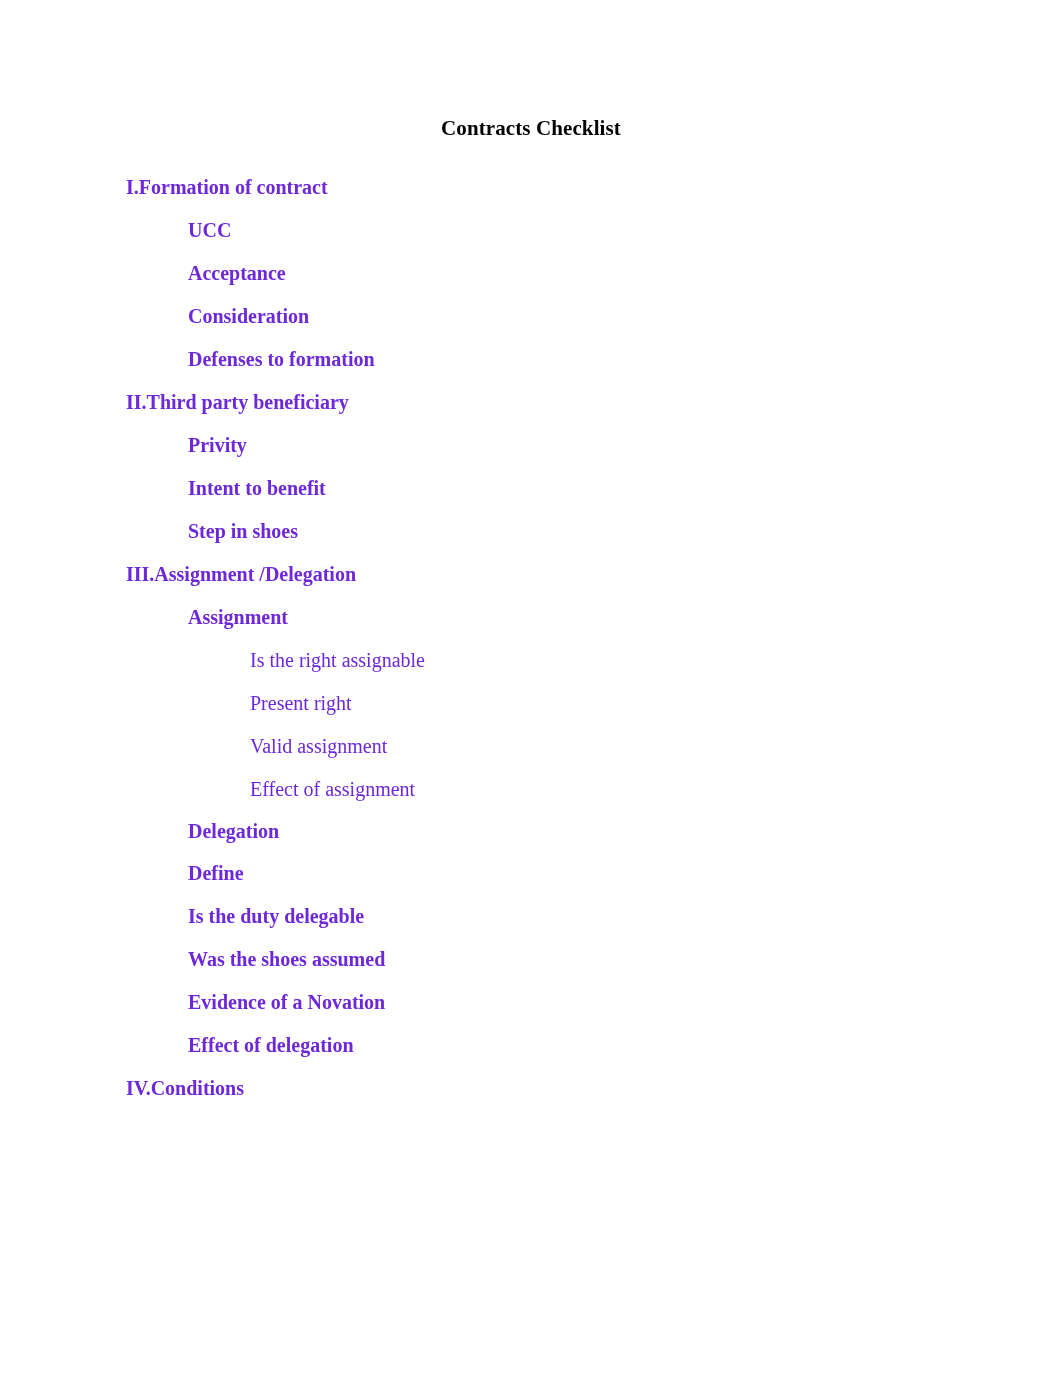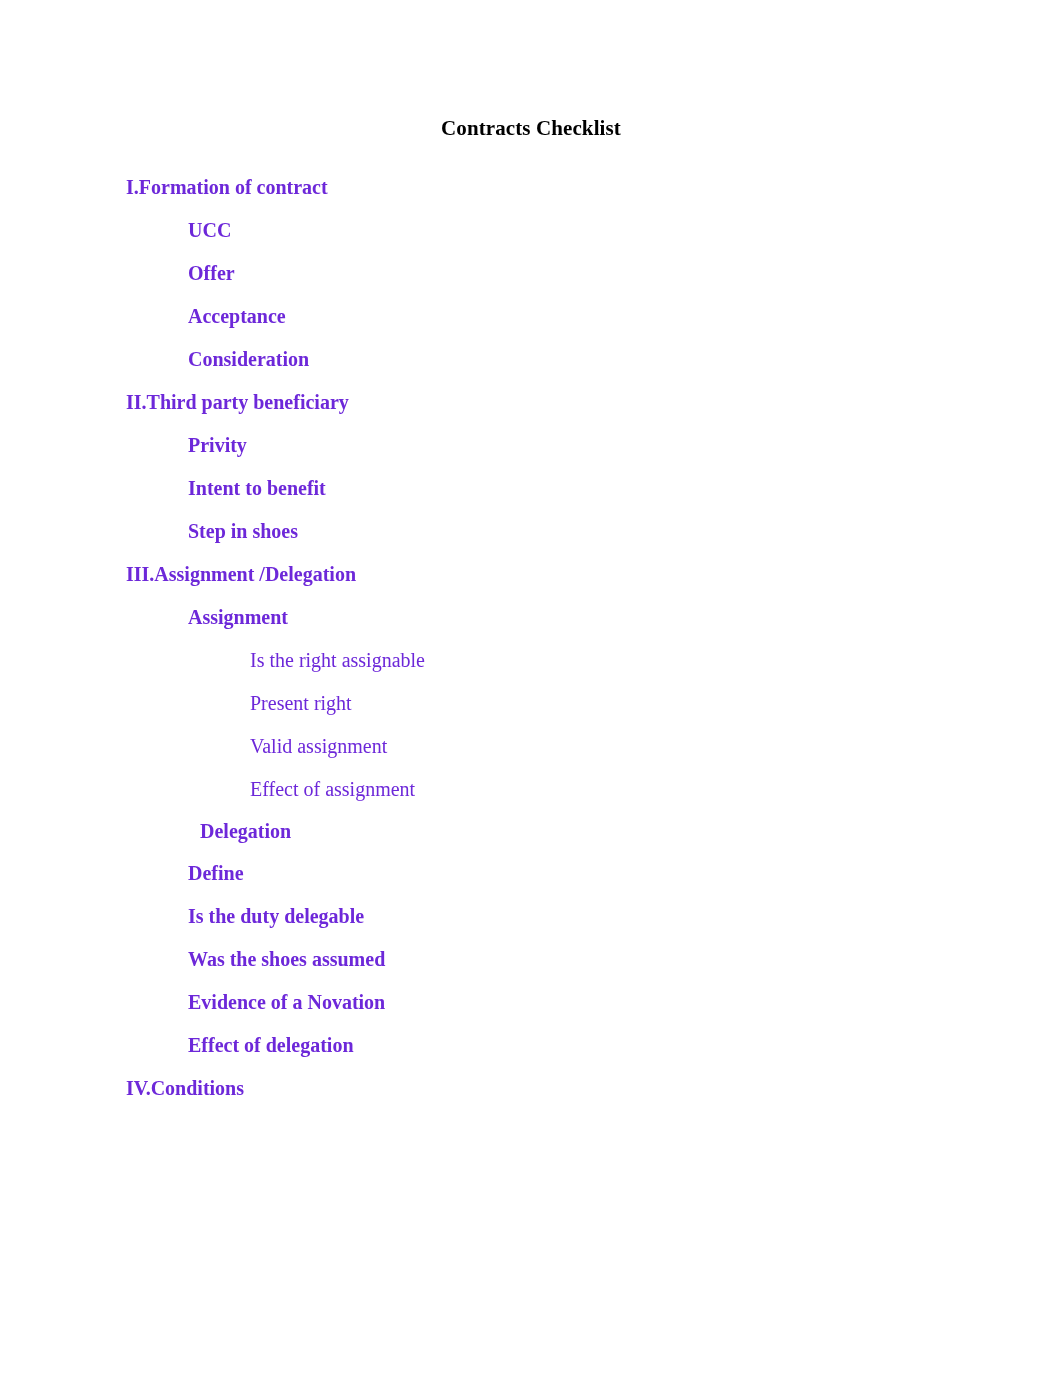--- a/index.html
+++ b/index.html
@@ -53,37 +53,36 @@
     padding-left: 188px;
     font-weight: bold;
   }
   .lvl-2 {
     padding-left: 250px;
     font-weight: normal;
   }
   .tight {
     line-height: 41px;
     height: 41px;
-    margin-left: 12px;
   }
 </style>
 </head>
 <body>
 
 <div class="page">
 
   <div class="doc-title">Contracts Checklist</div>
 
   <div class="outline">
 
   <div class="line lvl-h">I.Formation of contract</div>
       <div class="line lvl-1">UCC</div>
-      <div class="line lvl-1">Offer</div>
       <div class="line lvl-1">Acceptance</div>
       <div class="line lvl-1">Consideration</div>
+      <div class="line lvl-1">Defenses to formation</div>
       <div class="line lvl-h">II.Third party beneficiary</div>
       <div class="line lvl-1">Privity</div>
       <div class="line lvl-1">Intent to benefit</div>
       <div class="line lvl-1">Step in shoes</div>
       <div class="line lvl-h">III.Assignment /Delegation</div>
       <div class="line lvl-1">Assignment</div>
       <div class="line lvl-2">Is the right assignable</div>
       <div class="line lvl-2">Present right</div>
       <div class="line lvl-2">Valid assignment</div>
       <div class="line lvl-2">Effect of assignment</div>

